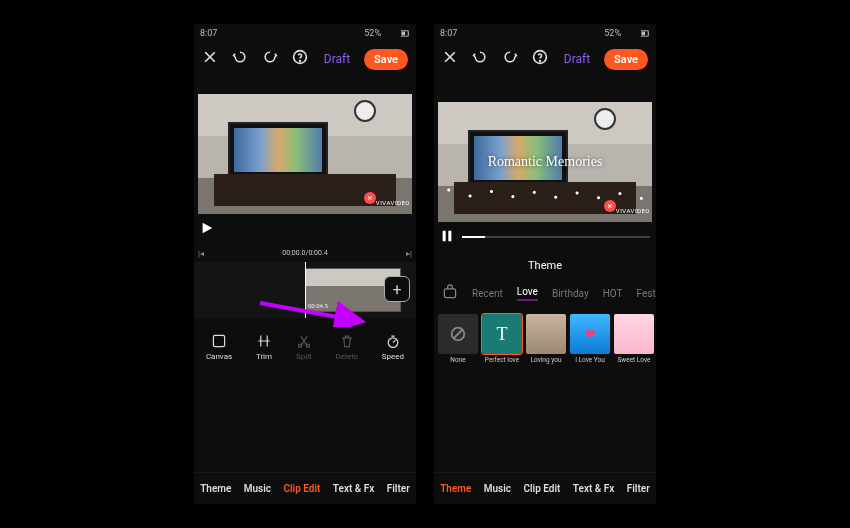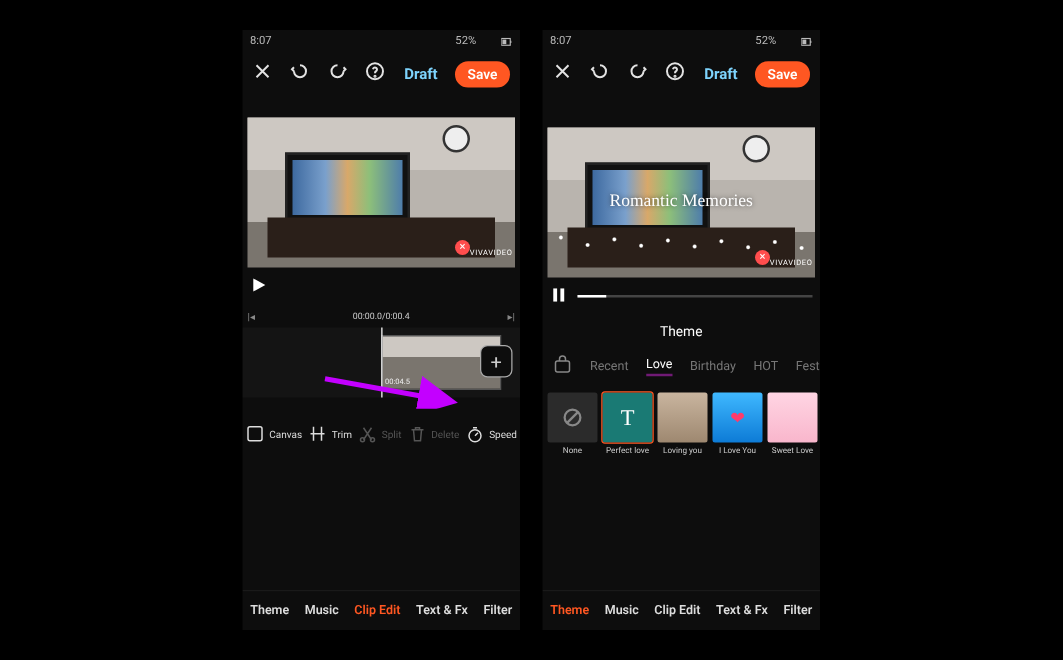--- a/index.html
+++ b/index.html
@@ -37,21 +37,21 @@
   
   .topbar {
     height: 34px;
     display: flex;
     align-items: center;
     justify-content: space-between;
     padding: 0 8px;
   }
   .topbar .left, .topbar .right { display:flex; align-items:center; gap:14px; }
   .topbar svg { width:16px; height:16px; stroke:#e2e2e2; fill:none; stroke-width:2; }
-  .draft { color:#7dd3fc; font-size:12px; font-weight:700; }
+  .draft { color:#8b5cf6; font-size:12px; font-weight:400; }
   .savebtn {
     background:#ff5722;
     color:#fff;
     font-size:11px;
     font-weight:600;
     border-radius:12px;
     padding:4px 10px;
   }
   
   .preview-wrap { position:relative; padding:0 4px; }
@@ -148,21 +148,21 @@
   .arrow-annot {
     position:absolute; left:28%; top:66%; width:120px; height:28px; pointer-events:none;
   }
   .arrow-annot svg { width:100%; height:100%; }
   
   .toolrow {
     height:46px; display:flex; justify-content:space-around; align-items:center;
     margin-top:6px;
   }
   .tool {
-    display:flex; flex-direction:row; align-items:center; gap:3px;
+    display:flex; flex-direction:column; align-items:center; gap:3px;
     font-size:8px; color:#ddd;text-align:center;
   }
   .tool.disabled { color:#555; }
   .tool svg { width:16px; height:16px; stroke:#ddd; fill:none; stroke-width:1.5; }
   .tool.disabled svg { stroke:#555; }
   
   .bottom-tabs {
     margin-top:auto;
     height:32px; display:flex; justify-content:space-around; align-items:center;
     font-size:10px; font-weight:600; color:#ddd;

